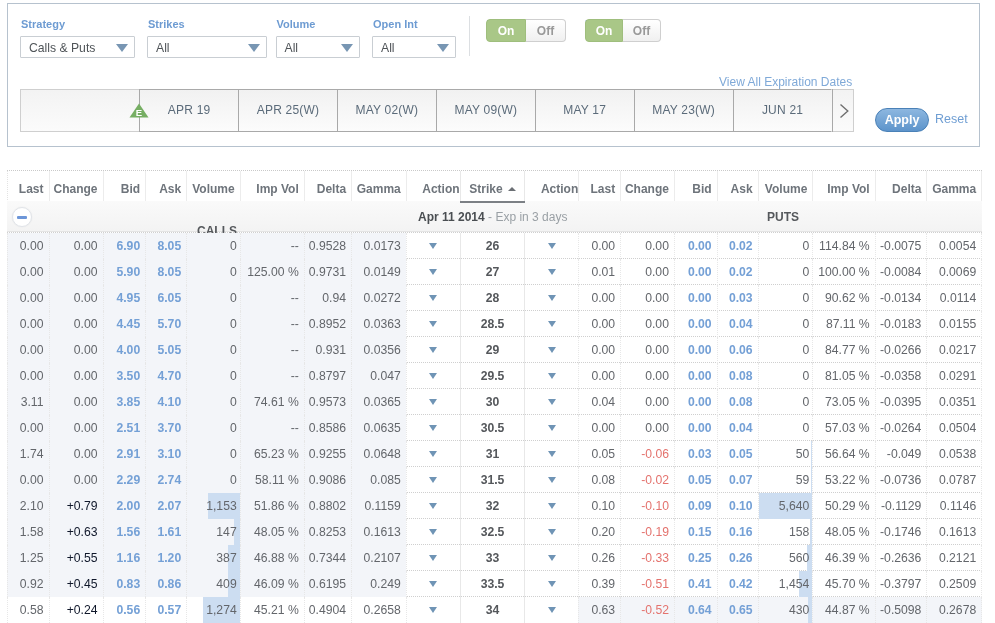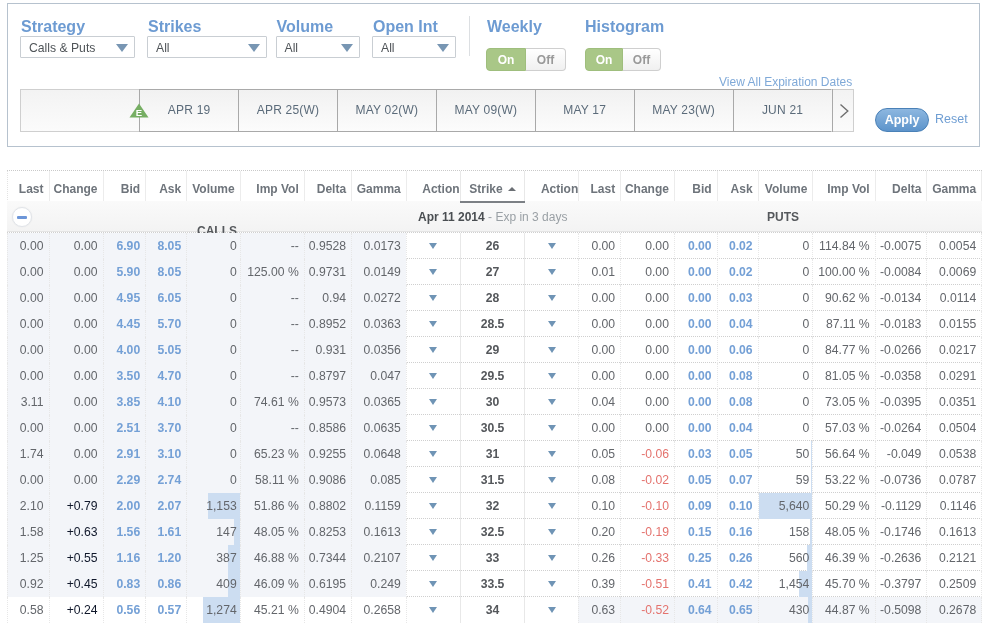--- a/index.html
+++ b/index.html
@@ -1,21 +1,21 @@
 <!DOCTYPE html>
 <html><head><meta charset="utf-8"><style>
 *{margin:0;padding:0;box-sizing:border-box}
 html,body{width:995px;height:623px;background:#fff;font-family:"Liberation Sans",sans-serif;position:relative;overflow:hidden}
 
 #panel{position:absolute;left:7px;top:3px;width:973px;height:144px;border:1px solid #b6c2ce;background:#fff}
-.lbl{position:absolute;font-size:16px;font-weight:bold;color:#6d9bd2}
+.lbl{position:absolute;font-size:11px;font-weight:bold;color:#6d9bd2}
 .dd{position:absolute;height:22px;border:1px solid #c9ced3;background:#fff;border-radius:1px}
 .dd .t{position:absolute;left:8px;top:4px;font-size:12.2px;color:#4f5458}
 .dd .c{position:absolute;right:6px;top:7px;width:0;height:0;border-left:6.5px solid transparent;border-right:6.5px solid transparent;border-top:8px solid #7896b3}
-.tog{position:absolute;top:48px;height:23px;border-radius:8px;font-size:12px;font-weight:bold;display:flex}
+.tog{position:absolute;top:19px;height:23px;border-radius:8px;font-size:12px;font-weight:bold;display:flex}
 .tog .on{background:#a9c787;color:#fff;border:1px solid #9fbe7d;border-radius:4px 0 0 4px;display:flex;align-items:center;justify-content:center}
 .tog .off{background:linear-gradient(#ffffff,#f0f0f0);color:#999;border:1px solid #cfcfcf;border-left:none;border-radius:0 4px 4px 0;display:flex;align-items:center;justify-content:center}
 #divider{position:absolute;left:469px;top:16px;width:1px;height:40px;background:#dcdfe2}
 #viewall{position:absolute;left:719px;top:75px;font-size:12px;color:#7fa9d8}
 #tabstrip{position:absolute;left:20px;top:89px;width:834px;height:43px;background:linear-gradient(#f3f3f3,#fbfbfb);border:1px solid #cfcfcf}
 .tab{position:absolute;top:-1px;width:98.9px;height:43px;border:1px solid #a9a9a9;border-right:none;background:linear-gradient(#f1f1f1,#fcfcfc);font-size:12px;color:#5b6b7a;text-align:center;line-height:41px;letter-spacing:.2px}
 #tablast{position:absolute;left:810.8px;top:-1px;width:1px;height:43px;background:#a9a9a9}
 #eicon{position:absolute;left:129px;top:103px}
 #chev{position:absolute;left:839px;top:102.5px}
 #apply{position:absolute;left:875px;top:108px;width:54px;height:24px;border:1px solid #4a81b7;border-radius:12px;background:linear-gradient(#8db7e0,#5d94cb);color:#fff;font-size:12.5px;font-weight:bold;text-align:center;line-height:22px}

